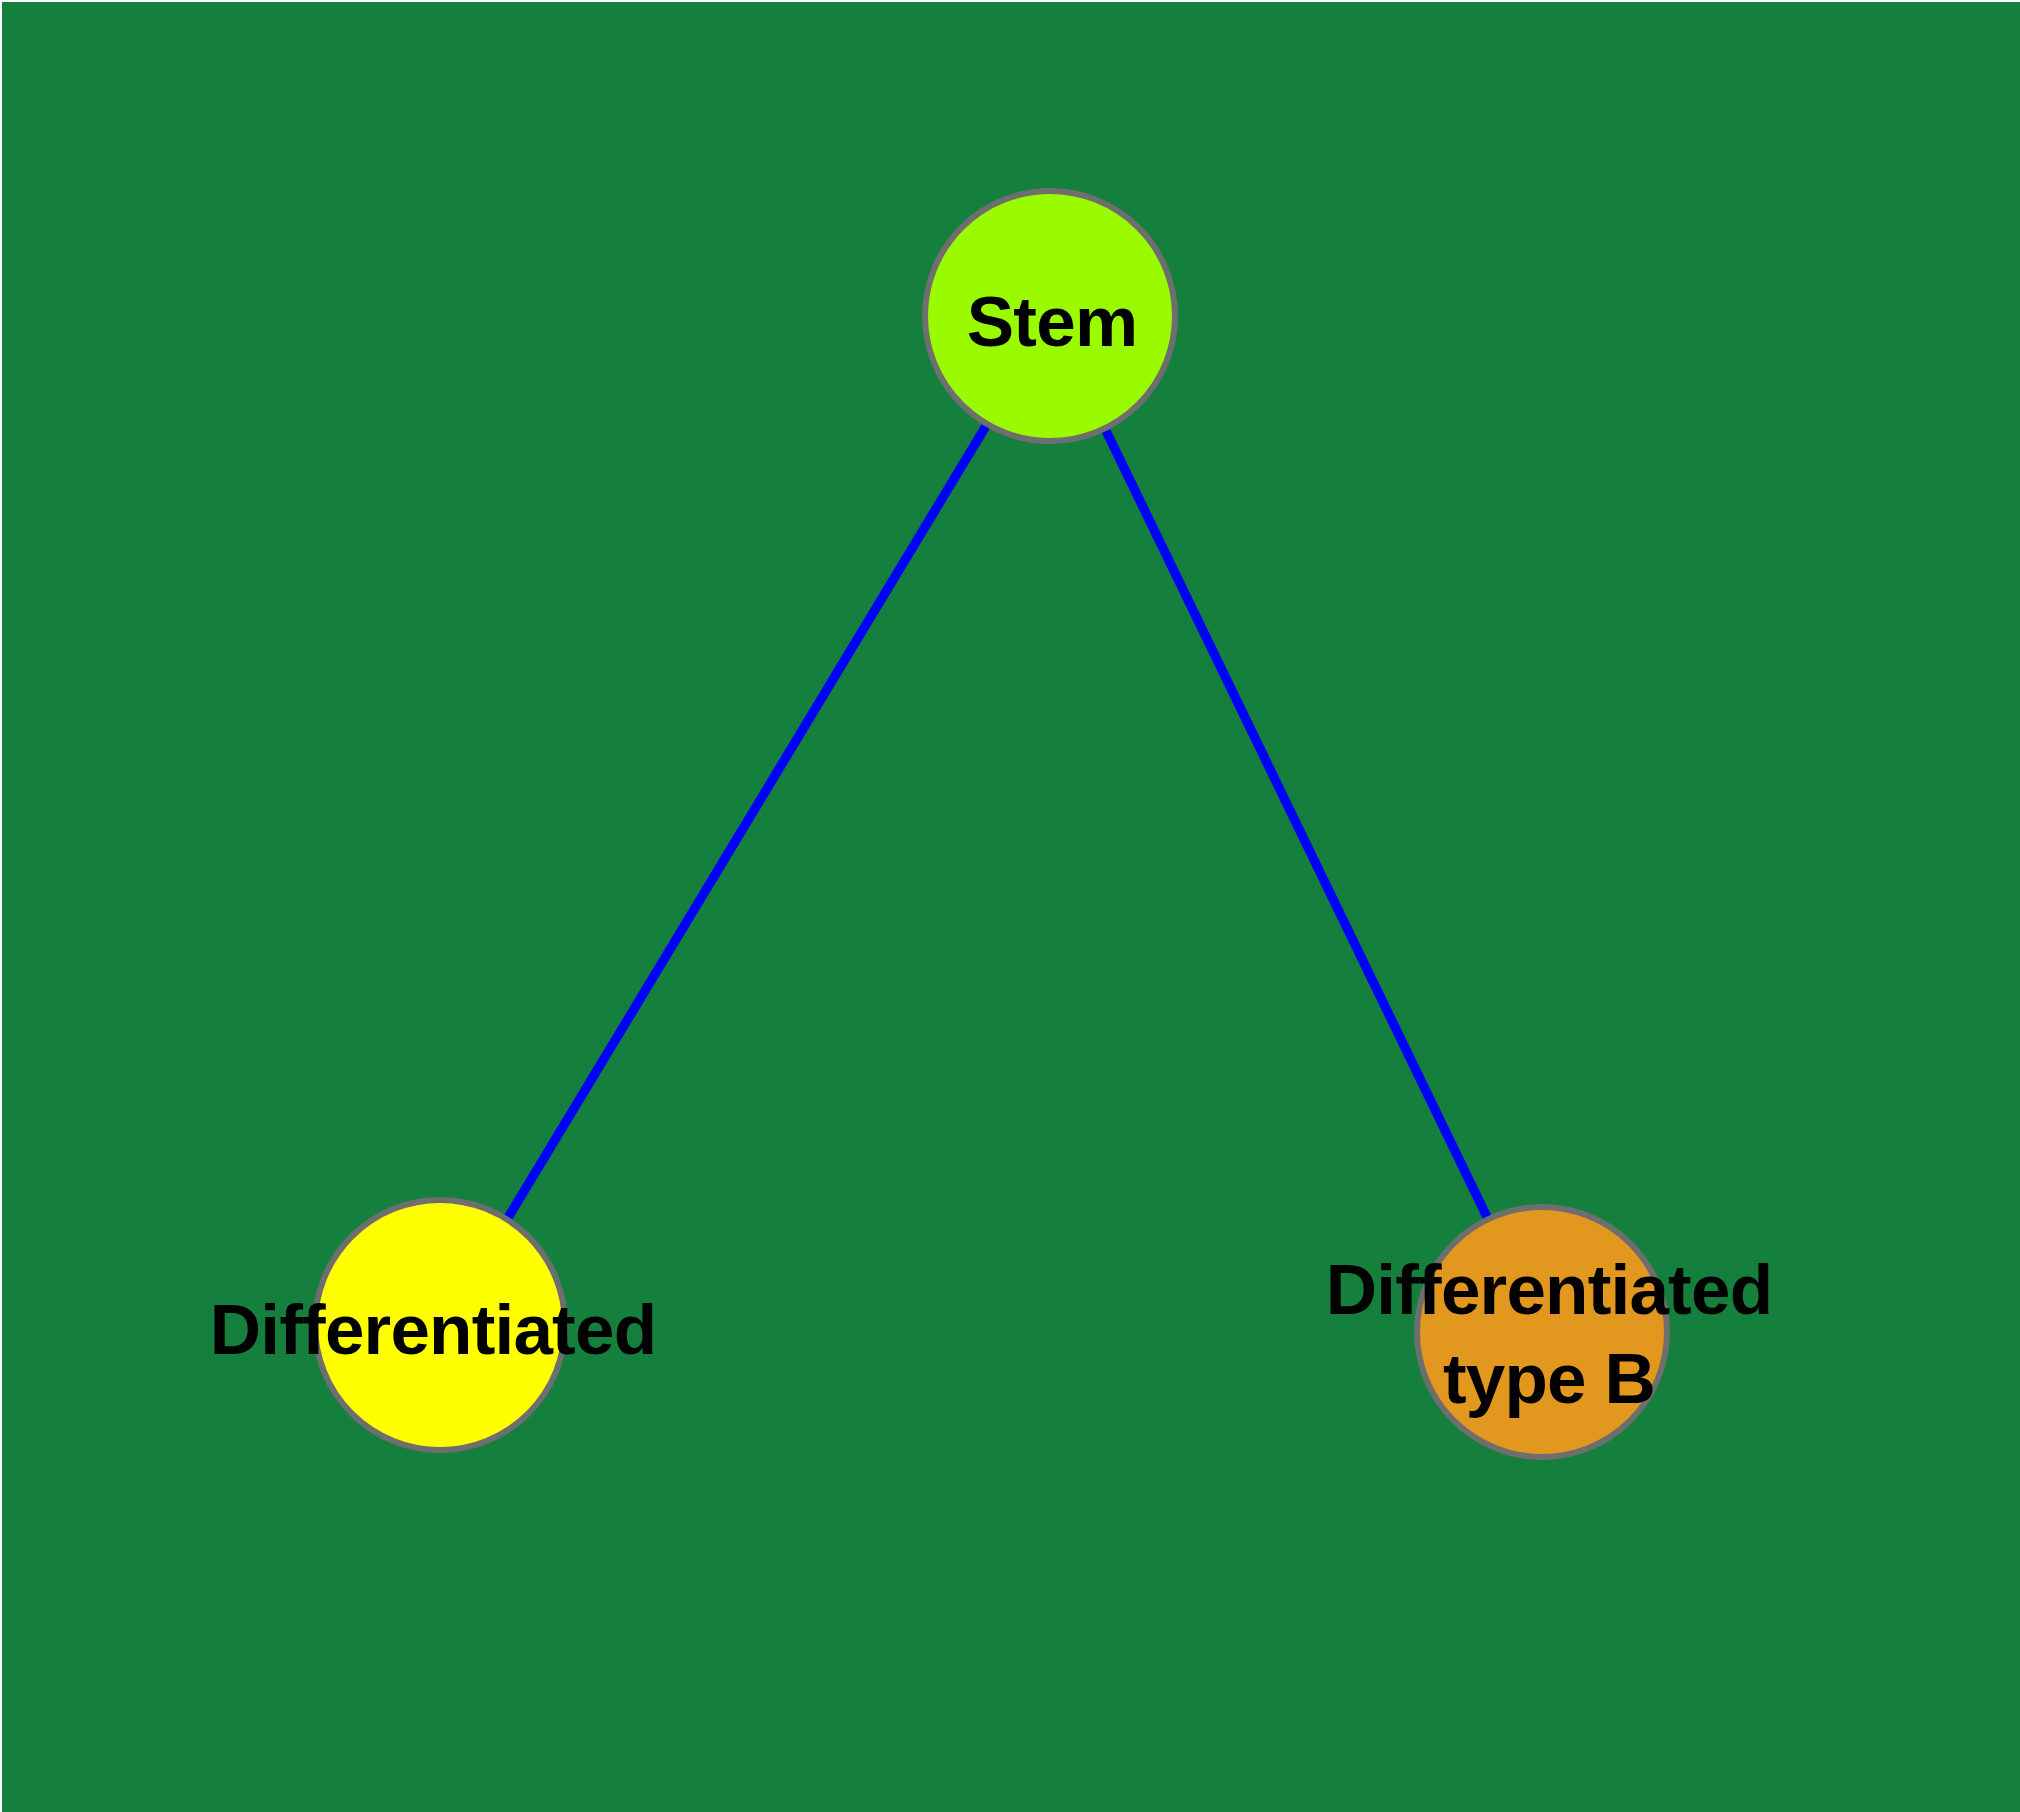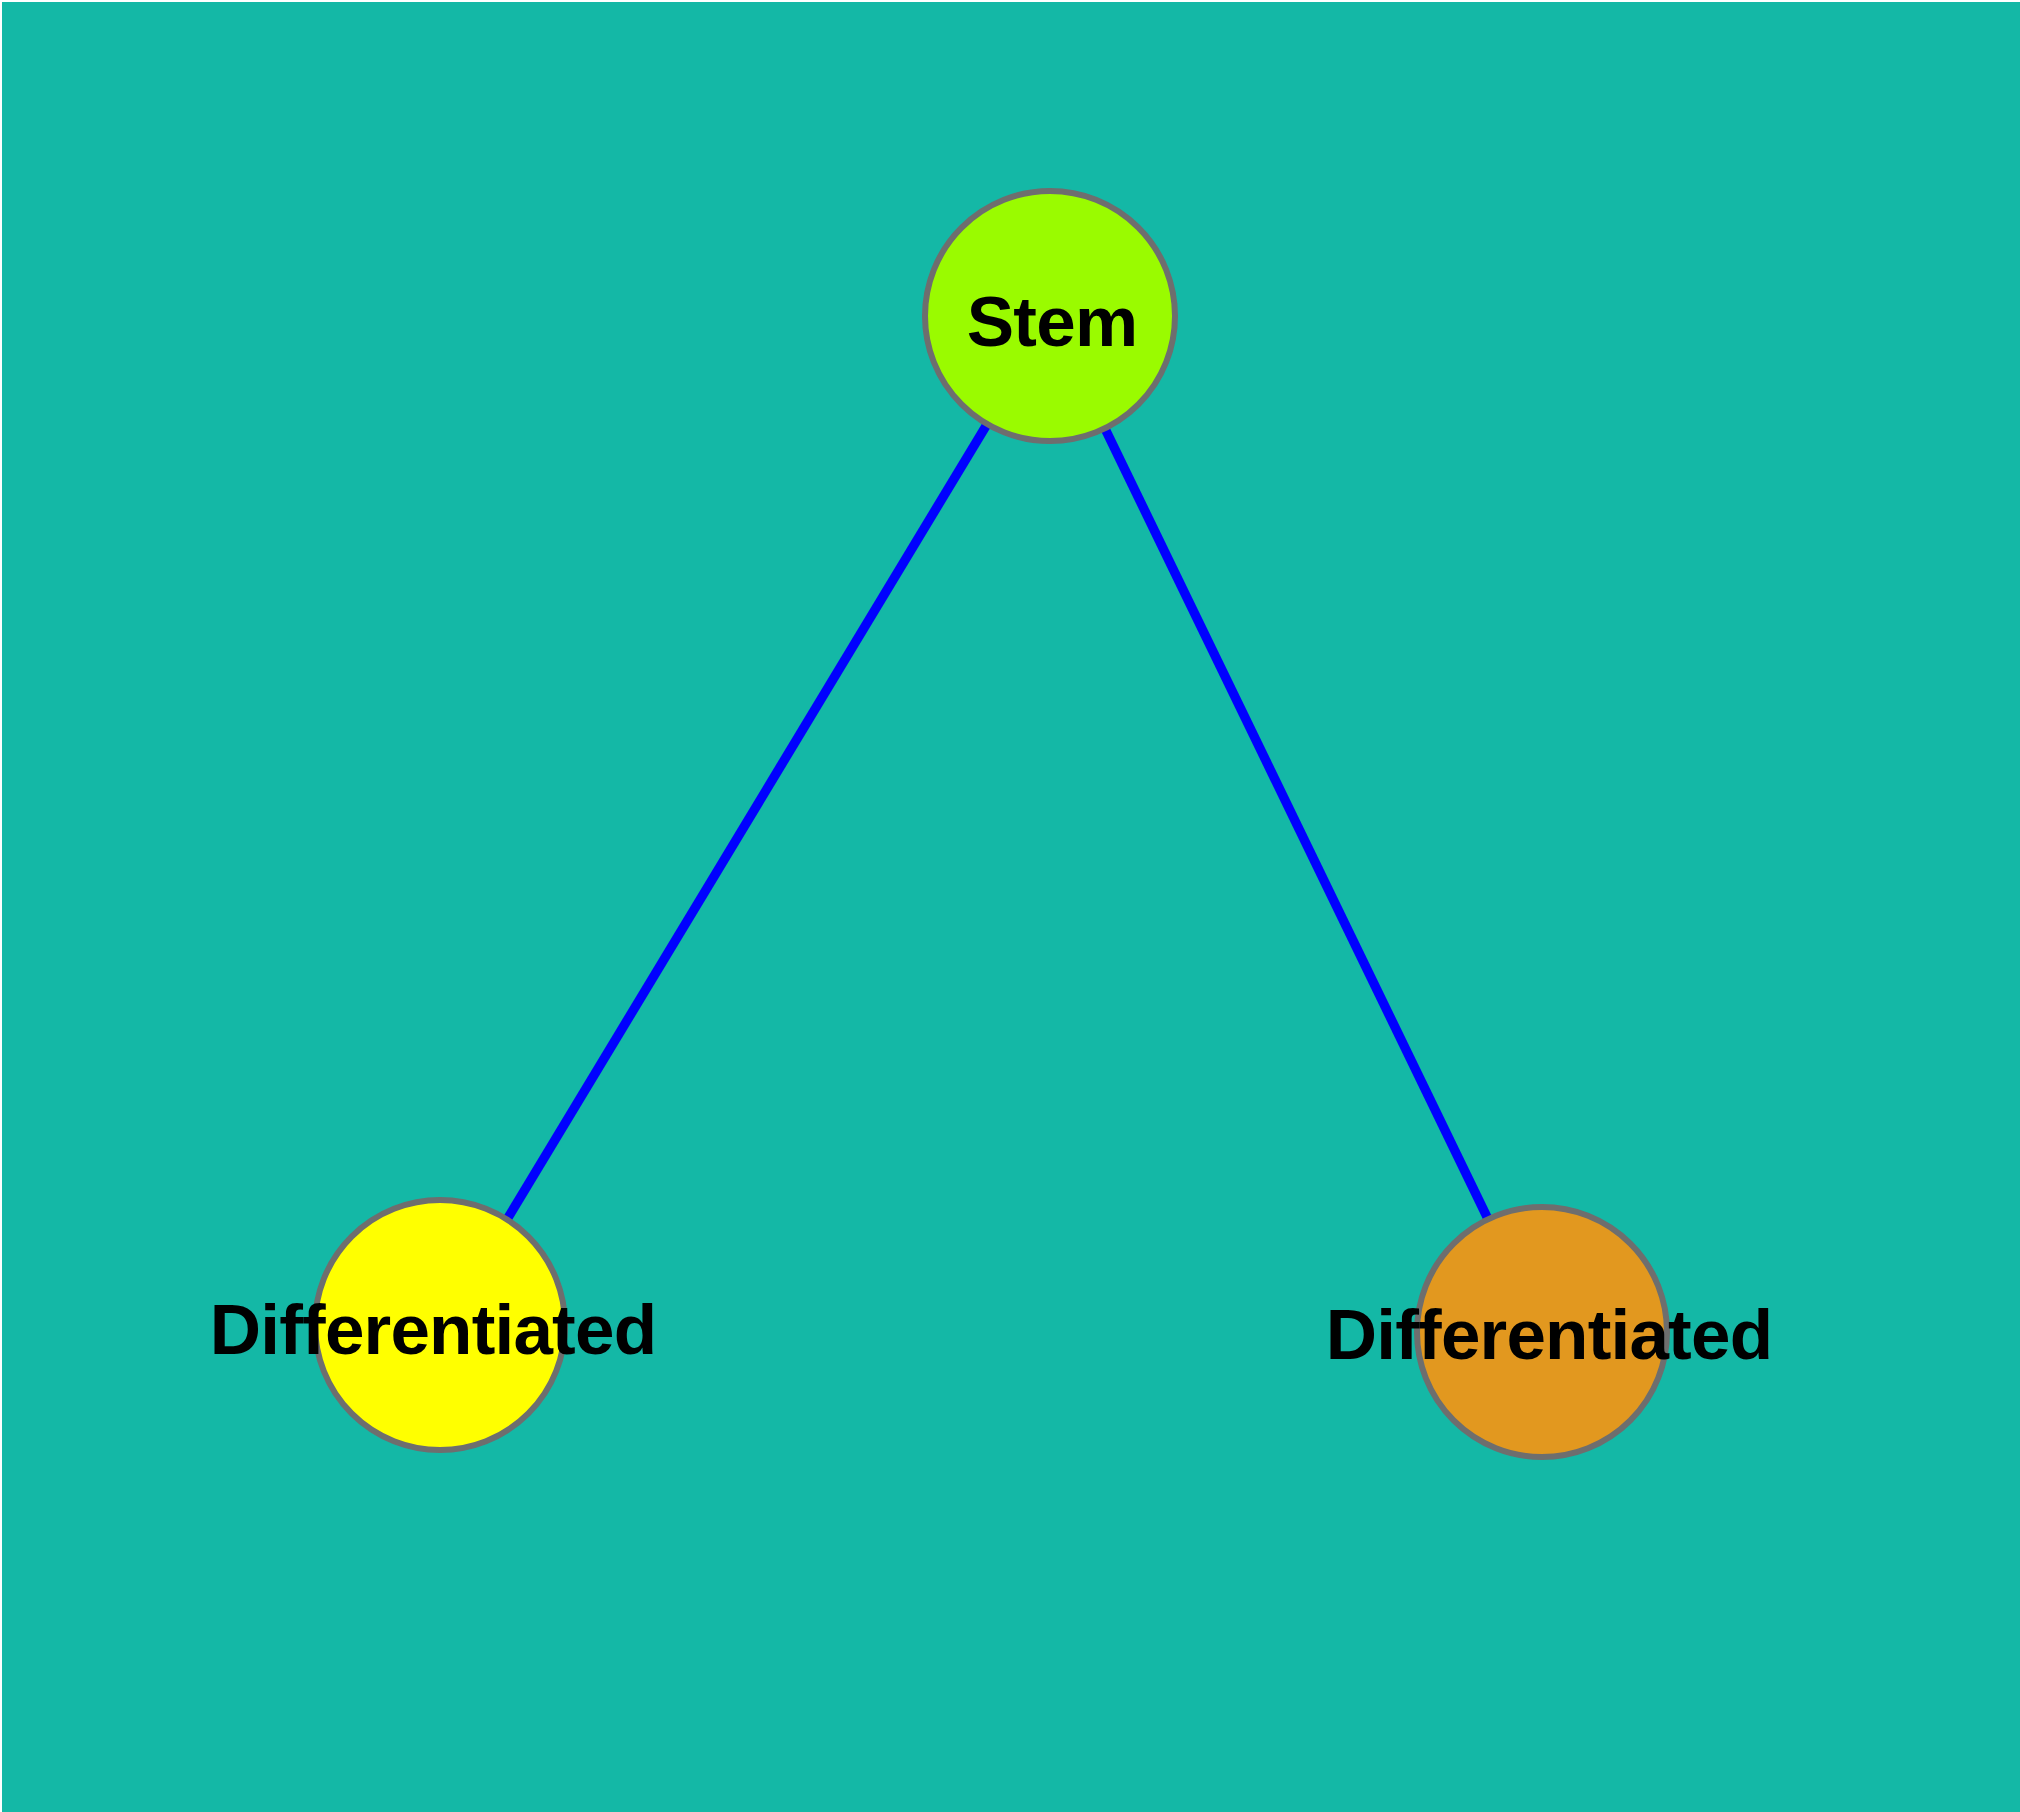--- a/index.html
+++ b/index.html
@@ -5,21 +5,21 @@
   html, body {
     margin: 0;
     padding: 0;
     background: #ffffff;
     font-family: "Liberation Sans", sans-serif;
   }
   .canvas {
     position: relative;
     width: 2021px;
     height: 1812px;
-    background: #14b8a6;
+    background: #15803d;
     border-top: 2.5px solid #ffffff;
     border-left: 2.5px solid #ffffff;
     box-sizing: border-box;
     overflow: hidden;
   }
   .edges-layer {
     position: absolute;
     left: 0;
     top: 0;
     width: 100%;
@@ -73,16 +73,17 @@
   <div class="node-label label-stem">
     <span class="label-line">Stem</span>
   </div>
 
   <div class="node-label label-type-a">
     <span class="label-line">Differentiated</span>
   </div>
 
   <div class="node-label label-type-b">
     <span class="label-line">Differentiated</span>
+    <span class="label-line">type B</span>
   </div>
 
 </div>
 
 
 </body></html>

